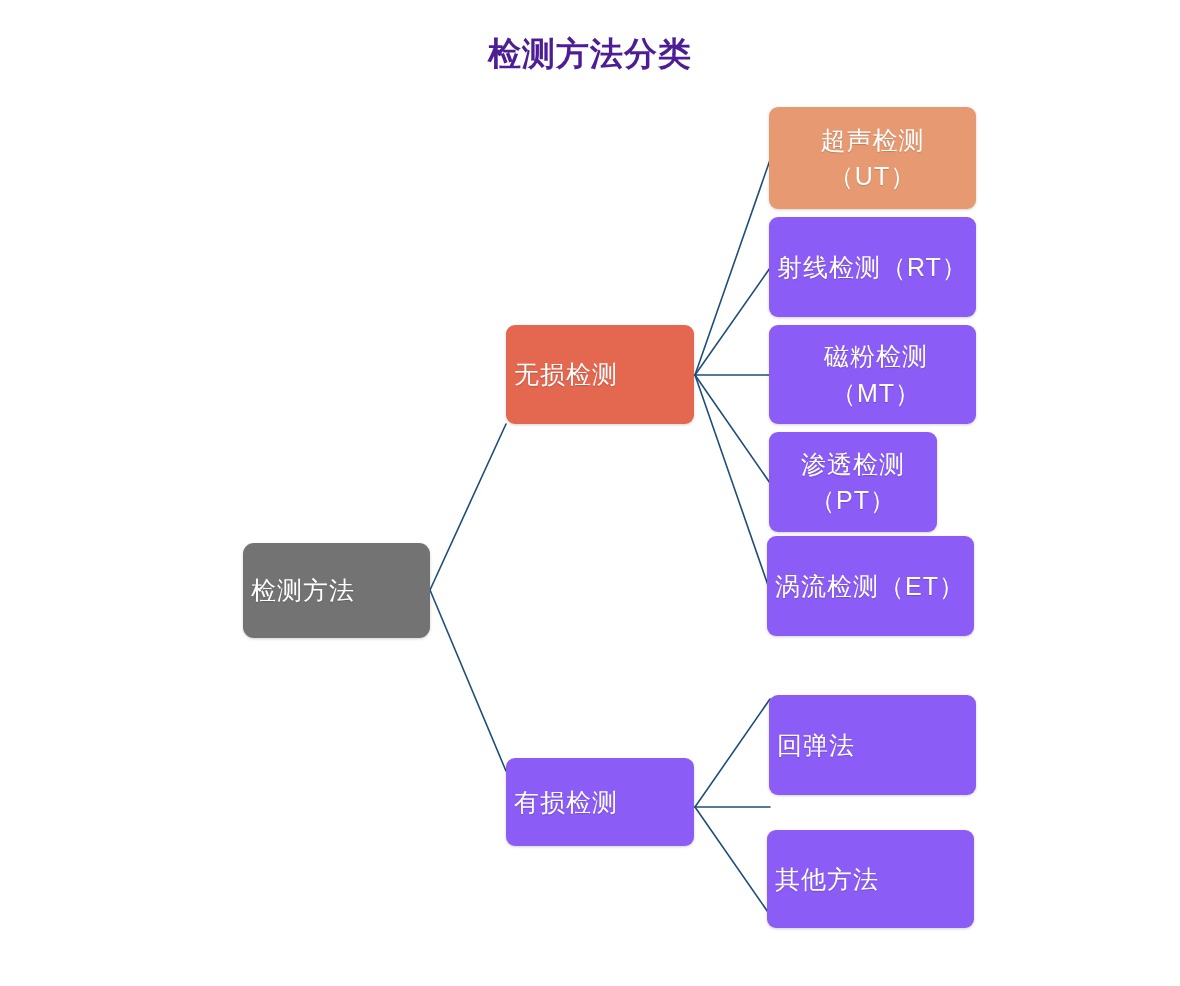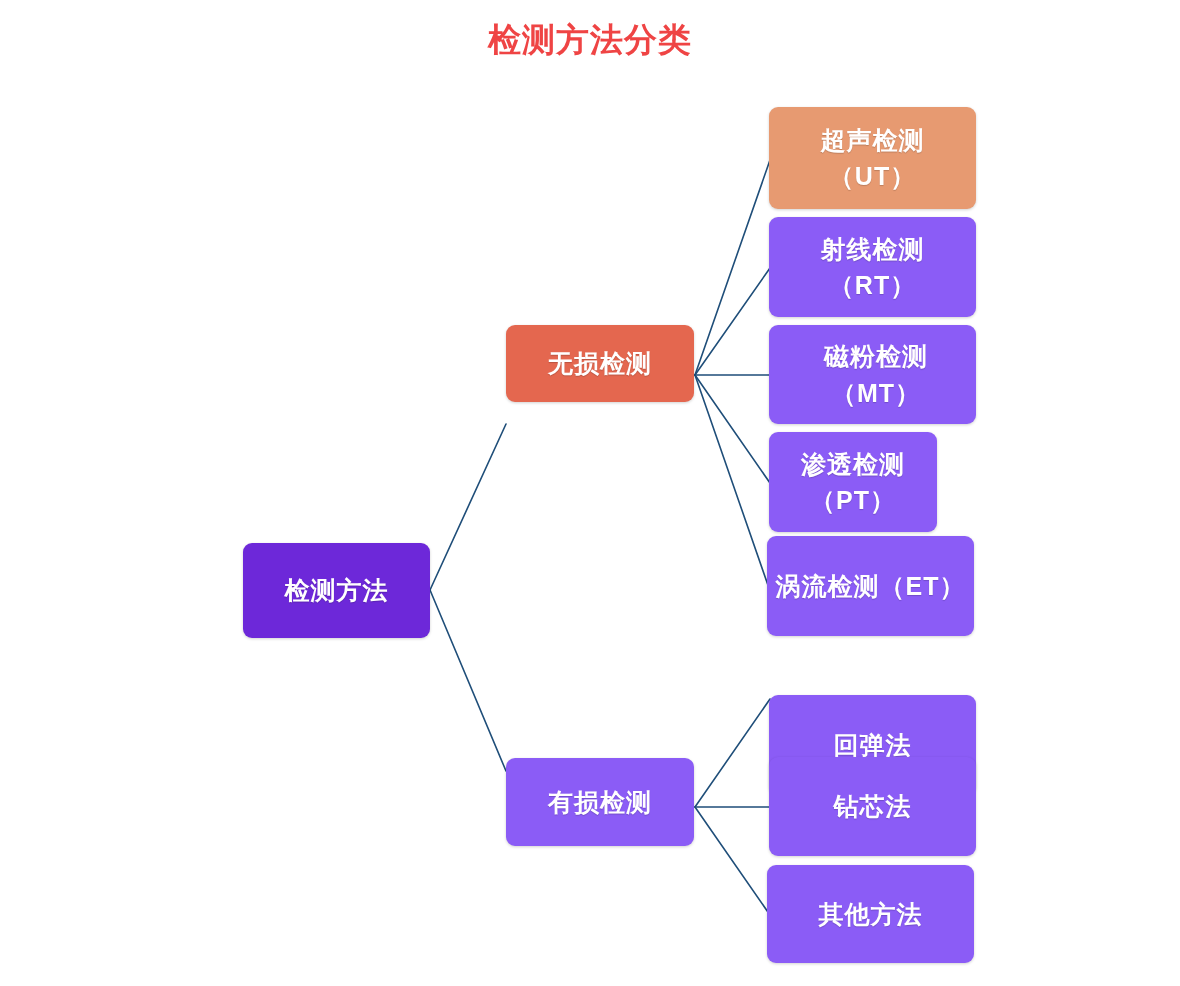--- a/index.html
+++ b/index.html
@@ -14,56 +14,56 @@
   #canvas {
     position: relative;
     width: 1180px;
     height: 986px;
     background: #ffffff;
     overflow: hidden;
   }
   #title {
     position: absolute;
     left: 0;
-    top: 18px;
+    top: 32px;
     width: 1180px;
     text-align: center;
     font-family: "Liberation Serif", "DejaVu Serif", serif;
     font-weight: bold;
     font-size: 33px;
     letter-spacing: 1px;
-    color: #ef4444;
+    color: #4c1d95;
     white-space: nowrap;
   }
   #edges {
     position: absolute;
     left: 0;
     top: 0;
     width: 1180px;
     height: 986px;
     pointer-events: none;
   }
   .node {
     position: absolute;
     box-sizing: border-box;
     border-radius: 9px;
     display: flex;
     align-items: center;
-    justify-content: center;
+    justify-content: flex-start;
     text-align: center;
     color: #ffffff;
     font-size: 25px;
     line-height: 1.45;
     letter-spacing: 1px;
     padding: 4px 8px;
     box-shadow: 0 1px 3px rgba(0,0,0,0.18);
     text-shadow: 0 1px 1px rgba(0,0,0,0.18);
-    font-weight: 700;
+    font-weight: 400;
   }
-  .node.root     { background: #6d28d9; }
+  .node.root     { background: #737373; border-radius: 11px; }
   .node.accent   { background: #E4674F; }
   .node.peach    { background: #E79A71; }
   .node.deep     { background: #8b5cf6; }
   .node .label { display: block; }
 </style>
 </head>
 <body>
 
 <div id="canvas">
 
@@ -85,21 +85,21 @@
       <path d="M 695 807 L 770 699"></path>
       <path d="M 695 807 L 770 807"></path>
       <path d="M 695 807 L 770 915"></path>
     </g>
   </svg>
 
   <div class="node root" style="left:243px; top:543px; width:187px; height:95px;">
     <span class="label">检测方法</span>
   </div>
 
-  <div class="node accent" style="left:506px; top:325px; width:188px; height:77px;">
+  <div class="node accent" style="left:506px; top:325px; width:188px; height:99px;">
     <span class="label">无损检测</span>
   </div>
 
   <div class="node deep" style="left:506px; top:758px; width:188px; height:88px;">
     <span class="label">有损检测</span>
   </div>
 
   <div class="node peach" style="left:769px; top:107px; width:207px; height:102px;">
     <span class="label">超声检测（UT）</span>
   </div>
@@ -117,21 +117,18 @@
   </div>
 
   <div class="node deep" style="left:767px; top:536px; width:207px; height:100px;">
     <span class="label">涡流检测（ET）</span>
   </div>
 
   <div class="node deep" style="left:769px; top:648px; width:207px; height:100px;margin-top:47px;">
     <span class="label">回弹法</span>
   </div>
 
-  <div class="node deep" style="left:769px; top:757px; width:207px; height:99px;">
-    <span class="label">钻芯法</span>
-  </div>
 
-  <div class="node deep" style="left:767px; top:865px; width:207px; height:98px;">
+  <div class="node deep" style="left:767px; top:830px; width:207px; height:98px;">
     <span class="label">其他方法</span>
   </div>
 
 </div>
 
 </body></html>

